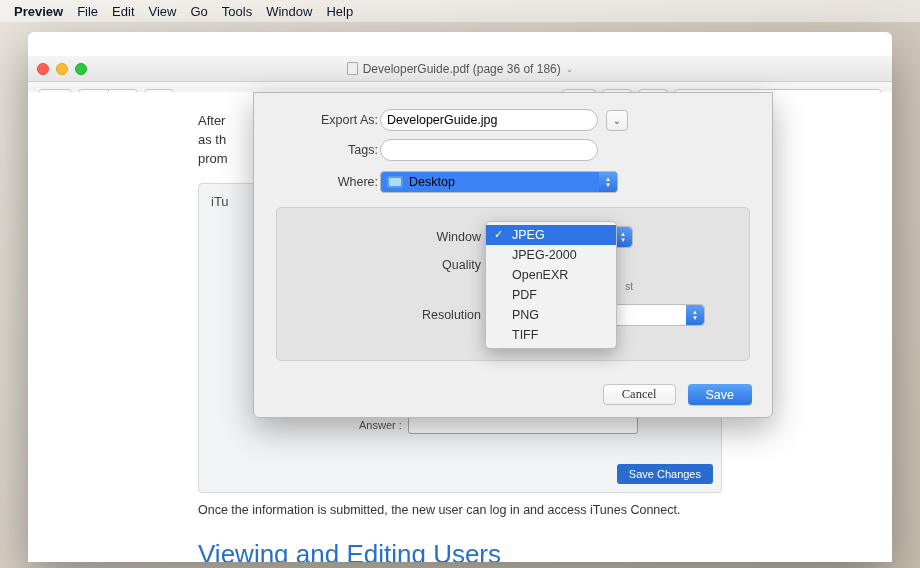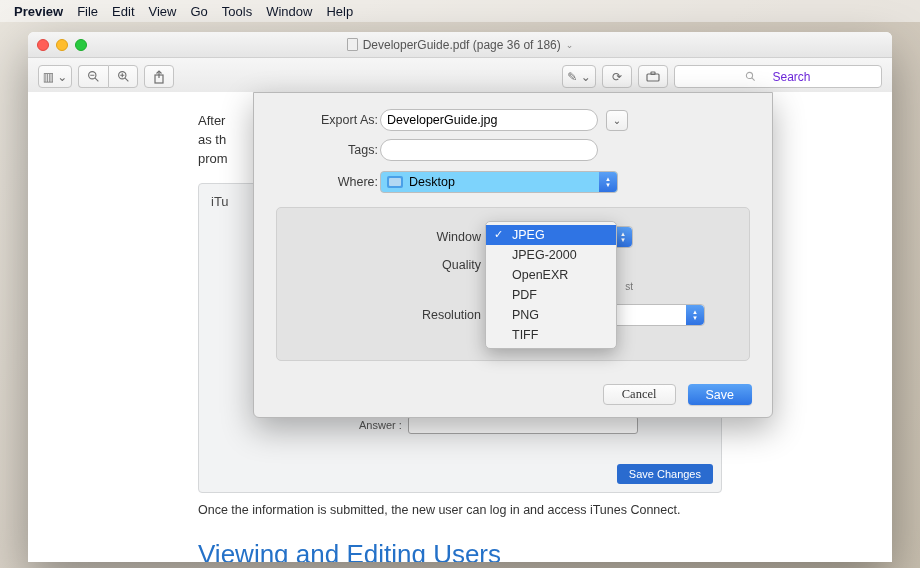--- a/index.html
+++ b/index.html
@@ -6,21 +6,21 @@
 body { width: 920px; height: 568px; background: linear-gradient(135deg, #e8e4dc 0%, #d4ccc0 50%, #c8bfaf 100%); overflow: hidden; position: relative; }
 
 
 .menubar { height: 22px; background: rgba(255,255,255,0.5); display: flex; align-items: center; font-size: 13px; color: #0f172a; }
 .menubar .apple { font-size: 14px; margin-right: 14px; }
 .menubar .app { font-weight: 600; margin-right: 14px; }
 .menubar .item { margin-right: 14px; }
 
 
 .window { position: absolute; left: 28px; top: 32px; width: 864px; height: 530px; background: #fff; border-radius: 6px 6px 0 0; box-shadow: 0 20px 50px rgba(0,0,0,0.35); overflow: hidden; }
-.titlebar { height: 26px; background: linear-gradient(#f5f5f5,#e5e5e5); display: flex; align-items: center; position: relative; border-bottom: 1px solid #d0d0d0; }
+.titlebar { height: 26px; background: linear-gradient(#f5f5f5,#e5e5e5); display: flex; align-items: center; position: relative; border-bottom: 1px solid #d0d0d0; margin-top: 24px; }
 .traffic { display: flex; gap: 7px; margin-left: 9px; }
 .dot { width: 12px; height: 12px; border-radius: 50%; }
 .dot.red { background: #ff5f57; border: 0.5px solid #e24640; }
 .dot.yellow { background: #ffbd2e; border: 0.5px solid #e1a116; }
 .dot.green { background: #28c940; border: 0.5px solid #1bad2c; }
 .title { position: absolute; left: 0; right: 0; text-align: center; font-size: 12px; color: #555; display: flex; justify-content: center; align-items: center; gap: 5px; }
 .title .doc-icon { width: 11px; height: 13px; background: #efefef; border: 1px solid #aaa; border-radius: 1px; position: relative; }
 .title .chev { font-size: 9px; color: #888; }
 
 .toolbar { height: 38px; background: linear-gradient(#f6f6f6,#e9e9e9); border-bottom: 1px solid #cfcfcf; display: flex; align-items: center; padding: 0 10px; gap: 6px; }
@@ -47,21 +47,21 @@
 .doc h2 { color: #2471c8; font-weight: 400; font-size: 26px; margin-top: 22px; }
 
 
 .sheet { position: absolute; left: 225px; top: 60px; width: 520px; height: 326px; background: #efefef; border: 1px solid #b8b8b8; border-radius: 0 0 6px 6px; box-shadow: 0 12px 32px rgba(0,0,0,0.3); }
 .field-row { display: flex; align-items: center; margin-top: 16px; }
 .field-row .label { width: 126px; text-align: right; padding-right: 2px; font-size: 12.5px; color: #3a3a3a; }
 .text-input { height: 22px; border: 1px solid #bdbdbd; background: #fff; border-radius: 11px; font-size: 12.5px; padding: 0 6px; }
 .export-name { width: 218px; }
 .tags-input { width: 218px; }
 .arrow-btn { width: 22px; height: 21px; margin-left: 8px; border: 1px solid #bcbcbc; background: linear-gradient(#fdfdfd,#efefef); border-radius: 4px; display: flex; align-items: center; justify-content: center; font-size: 10px; color: #555; }
-.where-select { width: 238px; height: 22px; border: 1px solid #bdbdbd; background: #7dd3fc; border-radius: 4px; display: flex; align-items: center; position: relative; font-size: 12.5px; padding-left: 6px; }
+.where-select { width: 238px; height: 22px; border: 1px solid #bdbdbd; background: #3b82f6; border-radius: 4px; display: flex; align-items: center; position: relative; font-size: 12.5px; padding-left: 6px; }
 .where-select .desk-icon { width: 16px; height: 12px; background: #4aa0e8; border-radius: 2px; margin-right: 6px; position: relative; }
 .where-select .desk-icon::after { content:""; position:absolute; left:2px; top:2px; right:2px; bottom:2px; background:#b2d8f3; border-radius:1px; }
 .blue-handle { position: absolute; right: 0; top: 0; bottom: 0; width: 18px; background: linear-gradient(#5aa0f5,#2f72e2); border-radius: 0 4px 4px 0; display: flex; flex-direction: column; align-items: center; justify-content: center; gap: 0; }
 .blue-handle::before { content: "▴"; font-size: 7px; color: #fff; line-height: 6px; }
 .blue-handle::after { content: "▾"; font-size: 7px; color: #fff; line-height: 6px; }
 
 .inner-panel { margin: 14px 22px 0 22px; background: #e3e3e3; border: 1px solid #d0d0d0; border-radius: 5px; height: 154px; position: relative; padding-top: 18px; }
 .inner-row { display: flex; align-items: center; margin-bottom: 10px; position: relative; }
 .inner-row .label2 { width: 210px; text-align: right; padding-right: 6px; font-size: 12.5px; color: #3a3a3a; }
 .mini-select { width: 146px; height: 22px; border: 1px solid #bdbdbd; background: #fff; border-radius: 4px; position: relative; font-size: 12.5px; padding-left: 8px; display: flex; align-items: center; }

